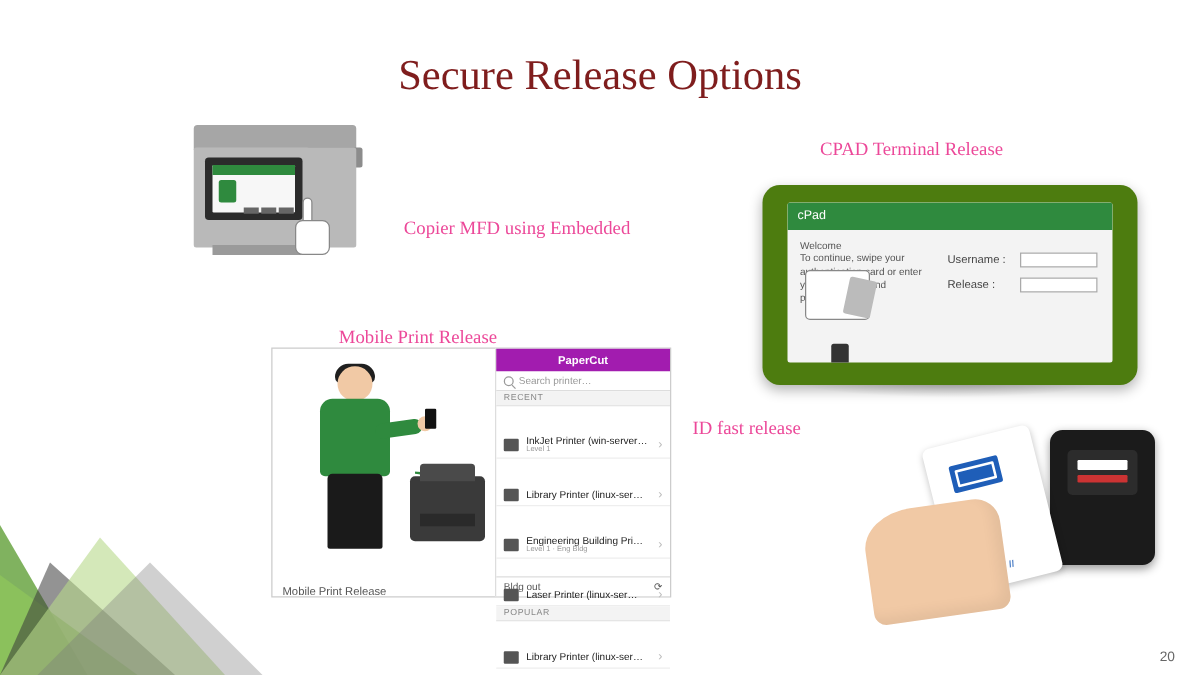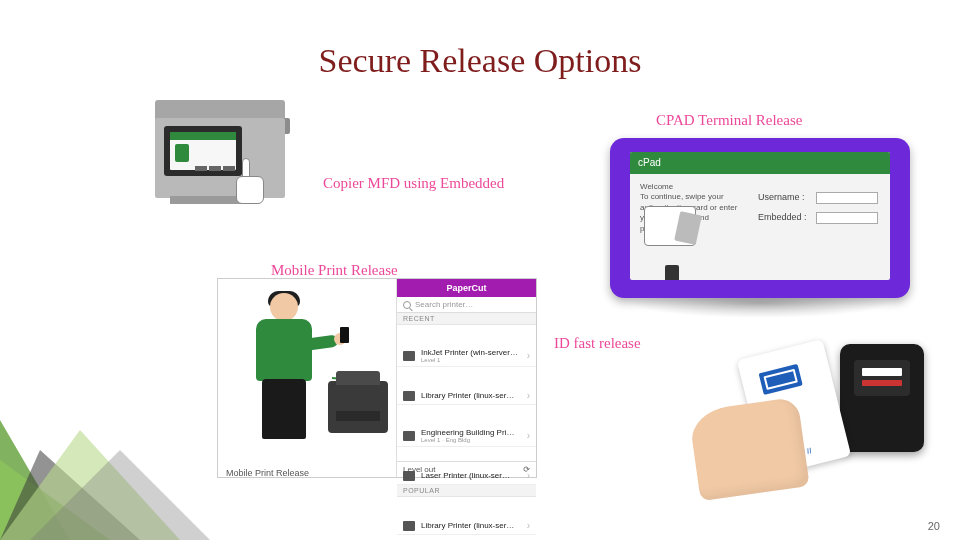--- a/index.html
+++ b/index.html
@@ -33,21 +33,21 @@
   .copier-btn.b2 { left: 39px; }
   .copier-btn.b3 { left: 53px; }
   .hand { position: absolute; top: 58px; left: 106px; width: 42px; height: 60px; }
   .hand .finger { position: absolute; top: 0; left: 6px; width: 8px; height: 22px; background: #fff; border: 1px solid #888; border-radius: 4px 4px 2px 2px; }
   .hand .palm { position: absolute; top: 18px; left: 0; width: 28px; height: 28px; background: #fff; border: 1px solid #888; border-radius: 6px; }
   .copier-tray { position: absolute; top: 96px; left: 40px; width: 80px; height: 8px; background: #9a9a9a; }
 
   
   .cpad-ill { position: absolute; top: 138px; left: 600px; width: 330px; height: 190px; }
   .cpad-shadow { position: absolute; top: 150px; left: 30px; width: 260px; height: 30px; background: radial-gradient(ellipse at center, rgba(0,0,0,0.25), rgba(0,0,0,0) 70%); border-radius: 50%; }
-  .cpad-frame { position: absolute; top: 0; left: 10px; width: 300px; height: 160px; background: #6d28d9; border-radius: 14px; box-shadow: 0 4px 10px rgba(0,0,0,0.3); }
+  .cpad-frame { position: absolute; top: 10px; left: 10px; width: 300px; height: 160px; background: #4d7c0f; border-radius: 14px; box-shadow: 0 4px 10px rgba(0,0,0,0.3); }
   .cpad-screen { position: absolute; top: 14px; left: 20px; right: 20px; bottom: 18px; background: #f3f3f3; border-radius: 2px; overflow: hidden; }
   .cpad-bar { position: absolute; top: 0; left: 0; right: 0; height: 22px; background: #2f8a3e; color: #fff; font: 10px Arial; line-height: 22px; padding-left: 8px; }
   .cpad-left { position: absolute; top: 30px; left: 10px; width: 100px; }
   .cpad-text { font: 8px Arial; color: #555; line-height: 1.3; }
   .cpad-card { position: absolute; top: 54px; left: 14px; width: 52px; height: 40px; border: 1px solid #888; border-radius: 4px; background: #fff; }
   .cpad-card::after { content: ""; position: absolute; top: 6px; left: 32px; width: 22px; height: 30px; background: #bbb; border-radius: 2px; transform: rotate(12deg); }
   .cpad-reader { position: absolute; top: 58px; left: 20px; width: 14px; height: 24px; background: #333; border-radius: 2px; }
   .cpad-fields { position: absolute; top: 40px; right: 12px; width: 120px; font: 9px Arial; color: #444; }
   .cpad-field { display: flex; justify-content: space-between; align-items: flex-start; margin-bottom: 8px; }
   .cpad-input { width: 62px; height: 12px; border: 1px solid #aaa; background: #fff; }
@@ -139,21 +139,21 @@
         </div>
         <div class="cpad-card">
           <div class="cpad-reader"></div>
         </div>
         <div class="cpad-fields">
           <div class="cpad-field">
             <span>Username :</span>
             <span class="cpad-input"></span>
           </div>
           <div class="cpad-field">
-            <span>Embedded :</span>
+            <span>Release :</span>
             <span class="cpad-input"></span>
           </div>
         </div>
       </div>
     </div>
   </div>
 
   <div class="mobile-ill">
     <div class="person">
       <div class="p-hair"></div>
@@ -198,21 +198,21 @@
           <span class="txt"><span>Laser Printer (linux-ser…</span><span class="sub"></span></span>
           <span class="chev">›</span>
         </div>
       <div class="phone-section">POPULAR</div>
       <div class="phone-row">
           <span class="pi"></span>
           <span class="txt"><span>Library Printer (linux-ser…</span></span>
           <span class="chev">›</span>
         </div>
       <div class="phone-foot">
-        <span>Level out</span>
+        <span>Bldg out</span>
         <span>⟳</span>
       </div>
     </div>
     <div class="mobile-caption">Mobile Print Release</div>
   </div>
 
   <div class="id-ill">
     <div class="reader">
       <div class="reader-panel">
           <div class="reader-logo"></div>

